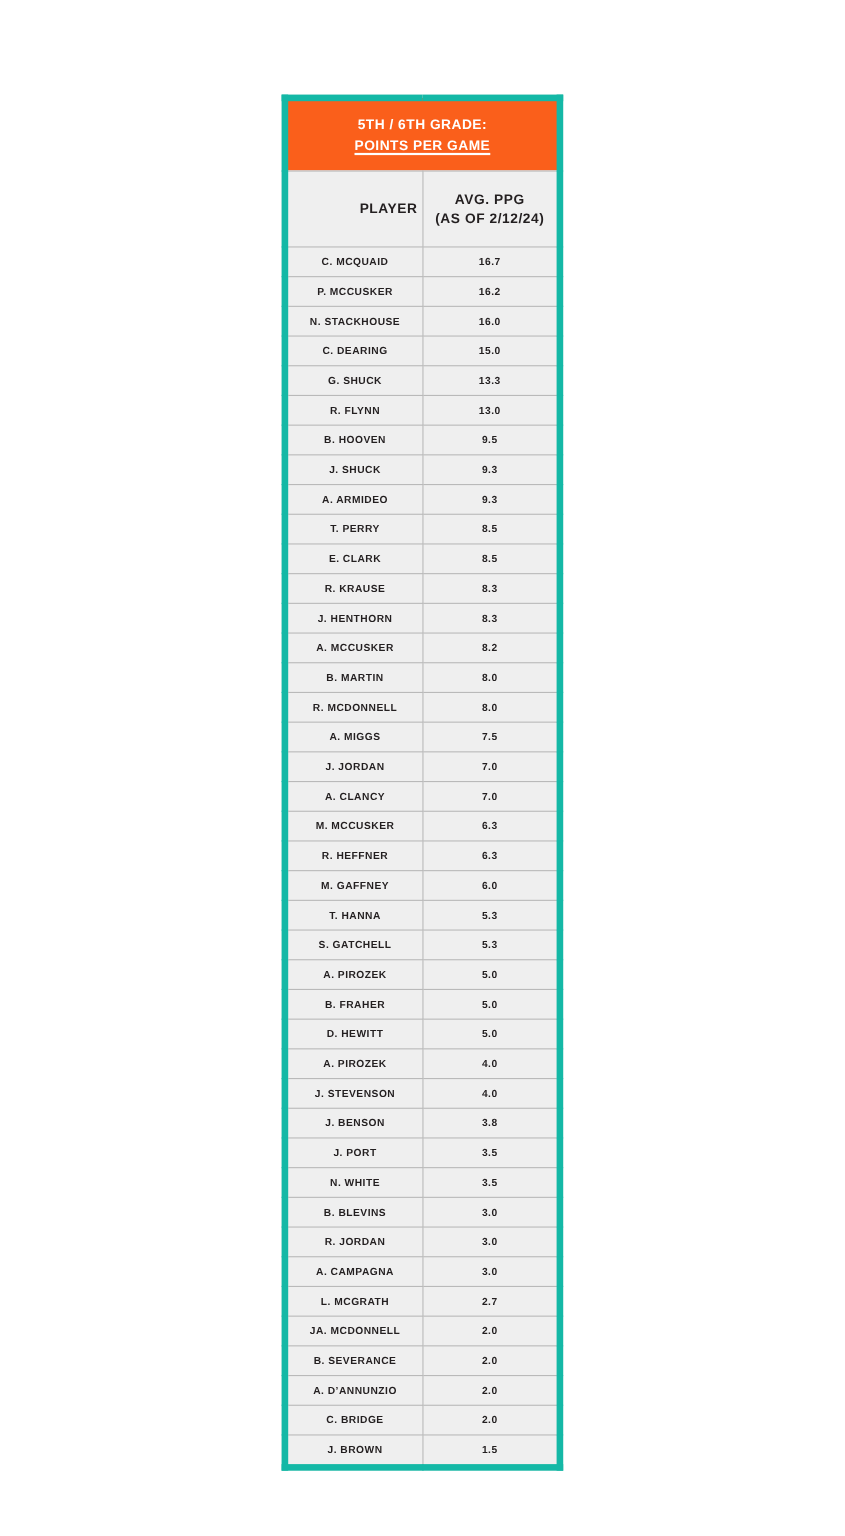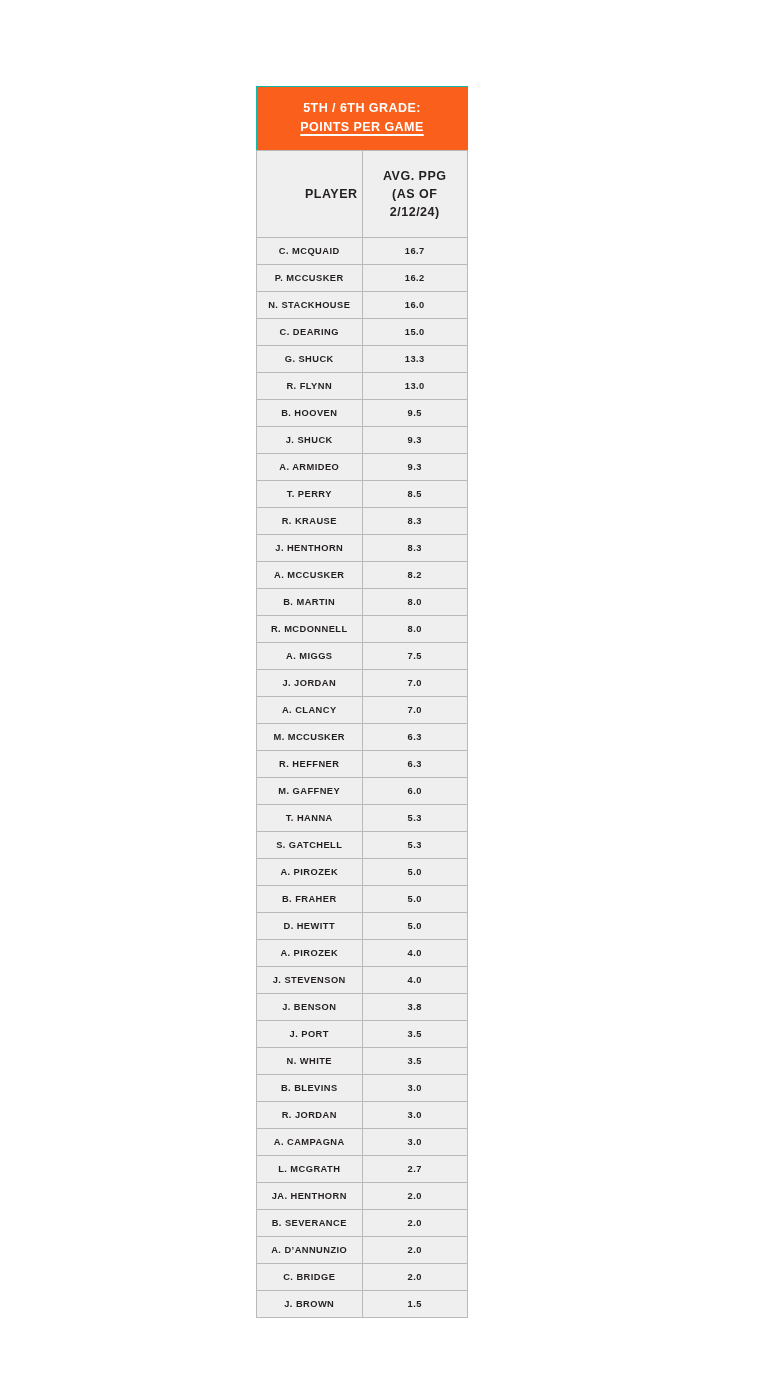--- a/index.html
+++ b/index.html
@@ -22,24 +22,24 @@
   }
 
   .table-wrap {
     position: absolute;
     left: 256px;
     top: 86px;
     width: 256px;
   }
 
   table.stats {
-    width: 212px;
+    width: 256px;
     border-collapse: collapse;
     table-layout: fixed;
-    border: 1px solid #14b8a6;
+    border: 6px solid #14b8a6;
     background: #efefef;
   }
 
   
   .banner-cell {
     background: #fa5f1b;
     padding: 12px 10px 13px 10px;
     text-align: center;
     border: none;
   }
@@ -159,20 +159,24 @@
           </tr>
           <tr>
             <td class="cell-player">A. ARMIDEO</td>
             <td class="cell-ppg">9.3</td>
           </tr>
           <tr>
             <td class="cell-player">T. PERRY</td>
             <td class="cell-ppg">8.5</td>
           </tr>
           <tr>
+            <td class="cell-player">E. CLARK</td>
+            <td class="cell-ppg">8.5</td>
+          </tr>
+          <tr>
             <td class="cell-player">R. KRAUSE</td>
             <td class="cell-ppg">8.3</td>
           </tr>
           <tr>
             <td class="cell-player">J. HENTHORN</td>
             <td class="cell-ppg">8.3</td>
           </tr>
           <tr>
             <td class="cell-player">A. MCCUSKER</td>
             <td class="cell-ppg">8.2</td>
@@ -259,21 +263,21 @@
           </tr>
           <tr>
             <td class="cell-player">A. CAMPAGNA</td>
             <td class="cell-ppg">3.0</td>
           </tr>
           <tr>
             <td class="cell-player">L. MCGRATH</td>
             <td class="cell-ppg">2.7</td>
           </tr>
           <tr>
-            <td class="cell-player">JA. HENTHORN</td>
+            <td class="cell-player">JA. MCDONNELL</td>
             <td class="cell-ppg">2.0</td>
           </tr>
           <tr>
             <td class="cell-player">B. SEVERANCE</td>
             <td class="cell-ppg">2.0</td>
           </tr>
           <tr>
             <td class="cell-player">A. D’ANNUNZIO</td>
             <td class="cell-ppg">2.0</td>
           </tr>

